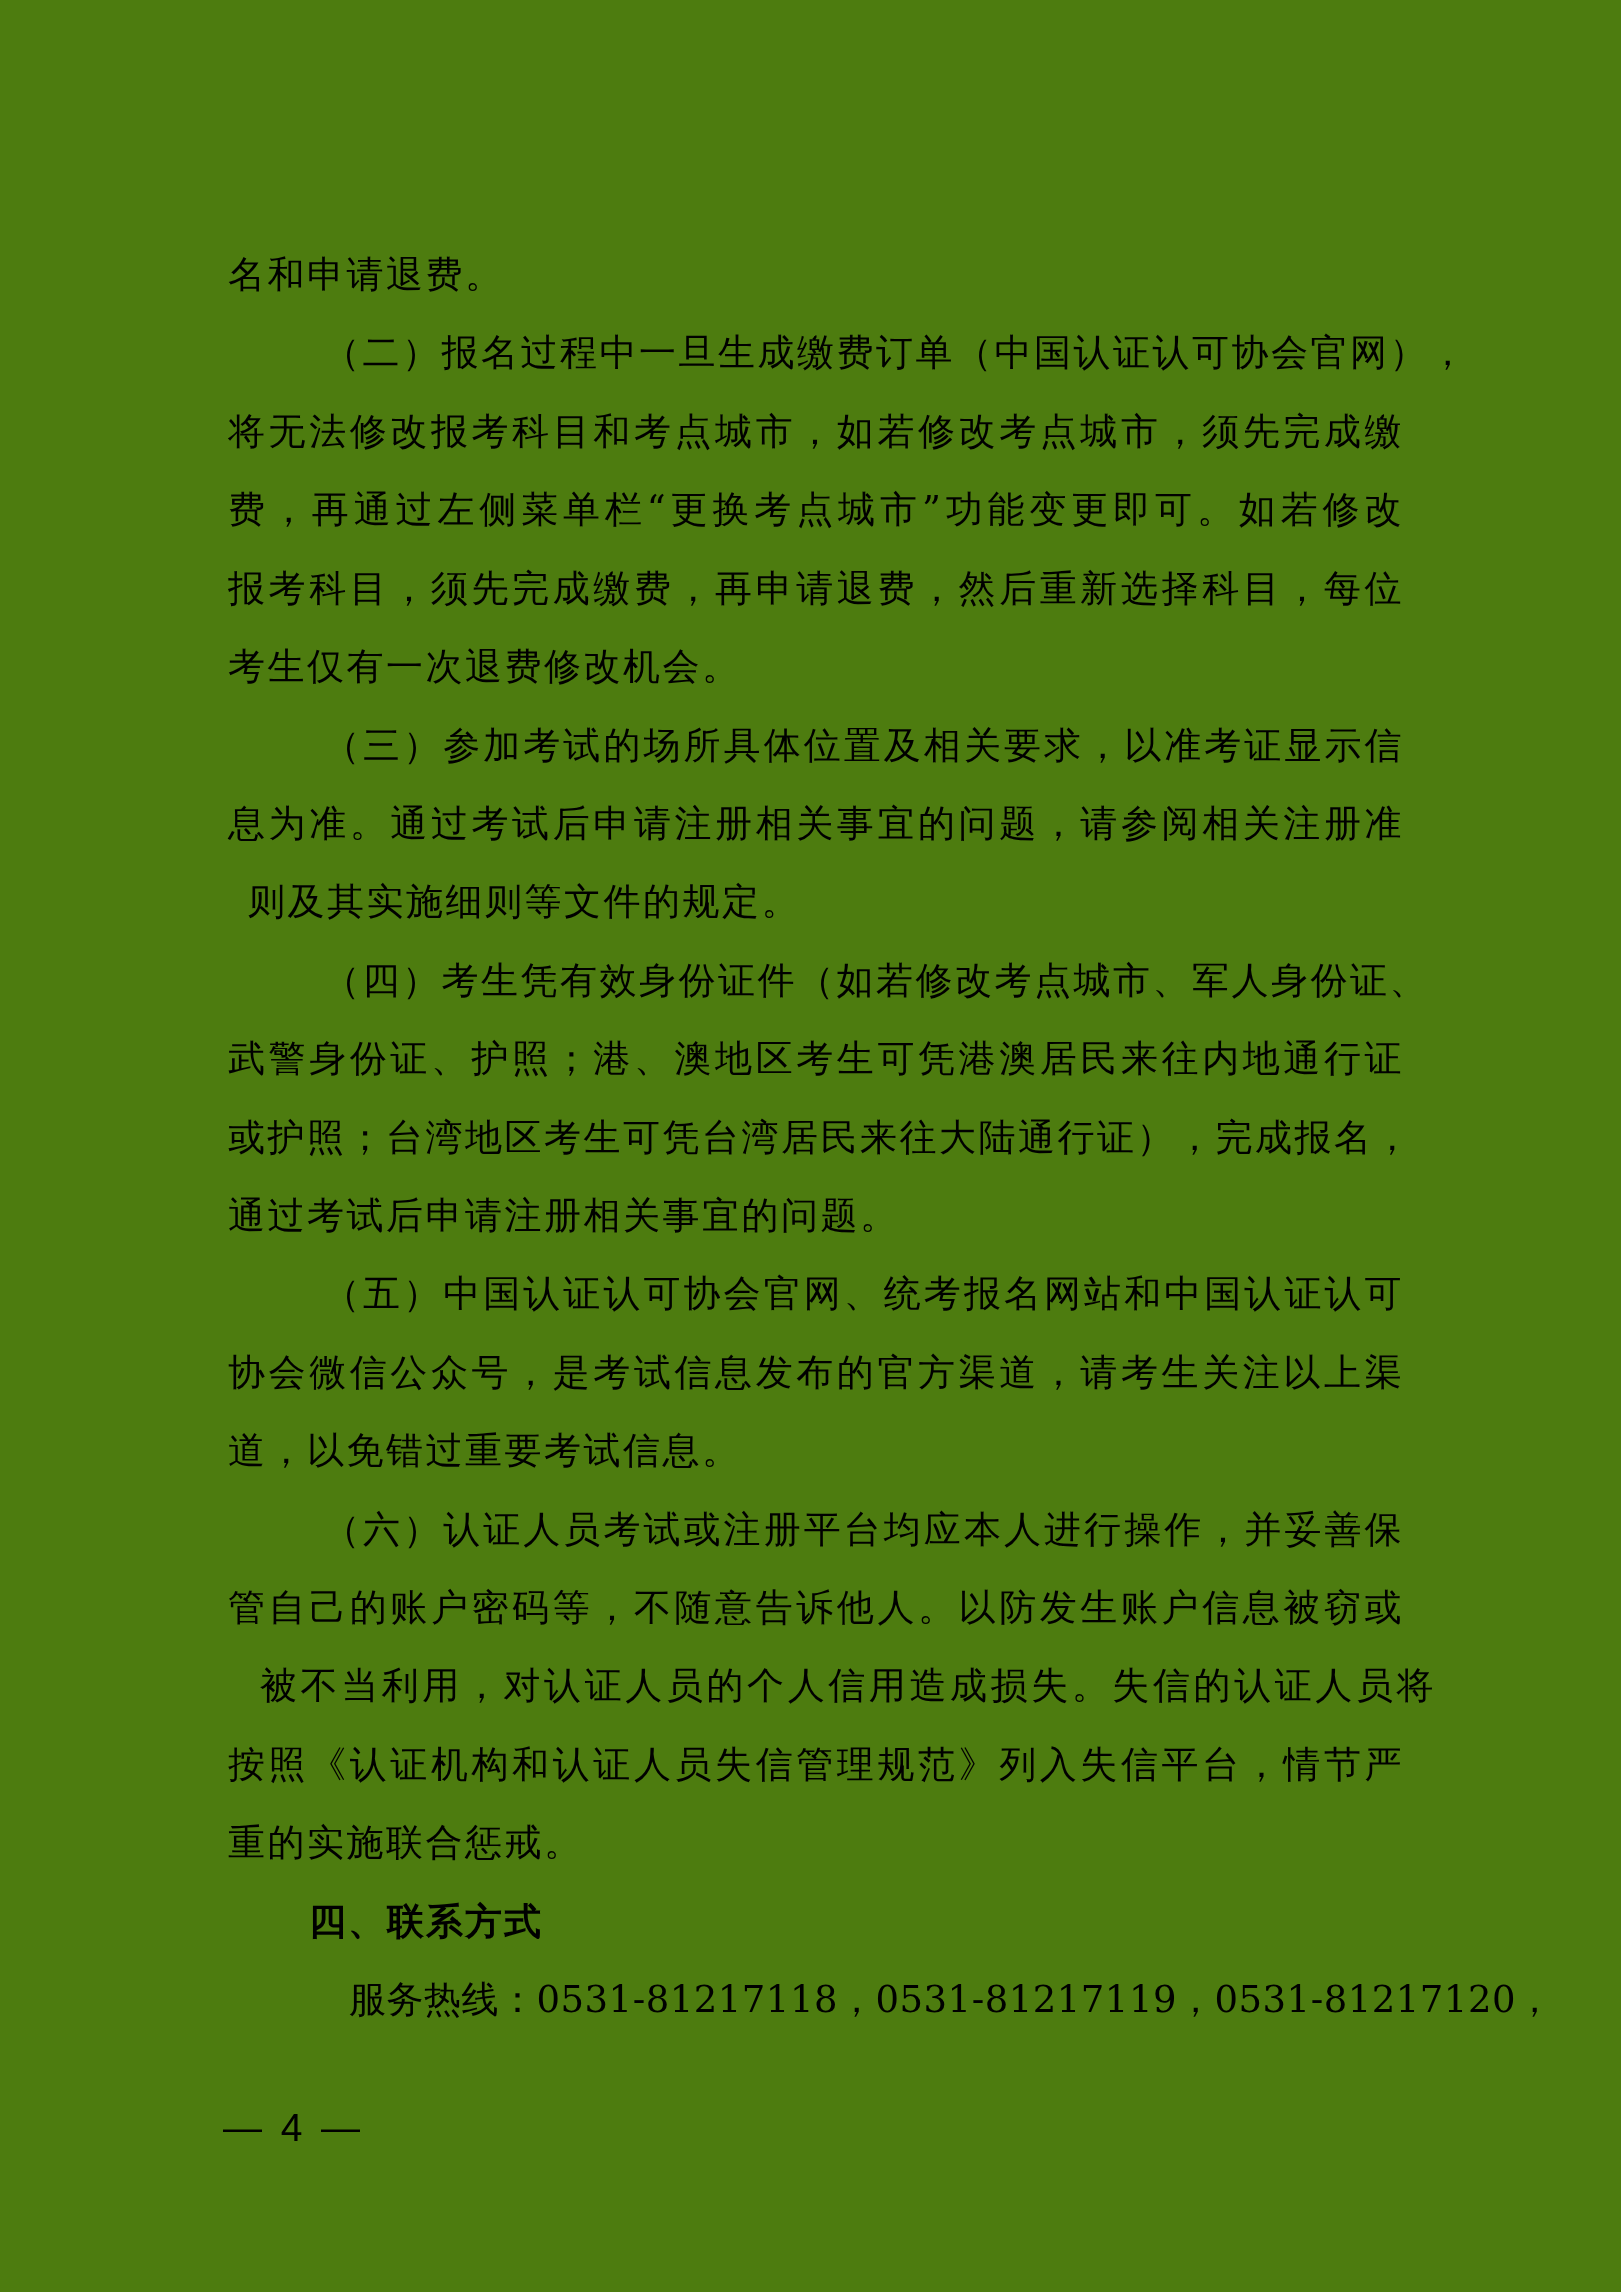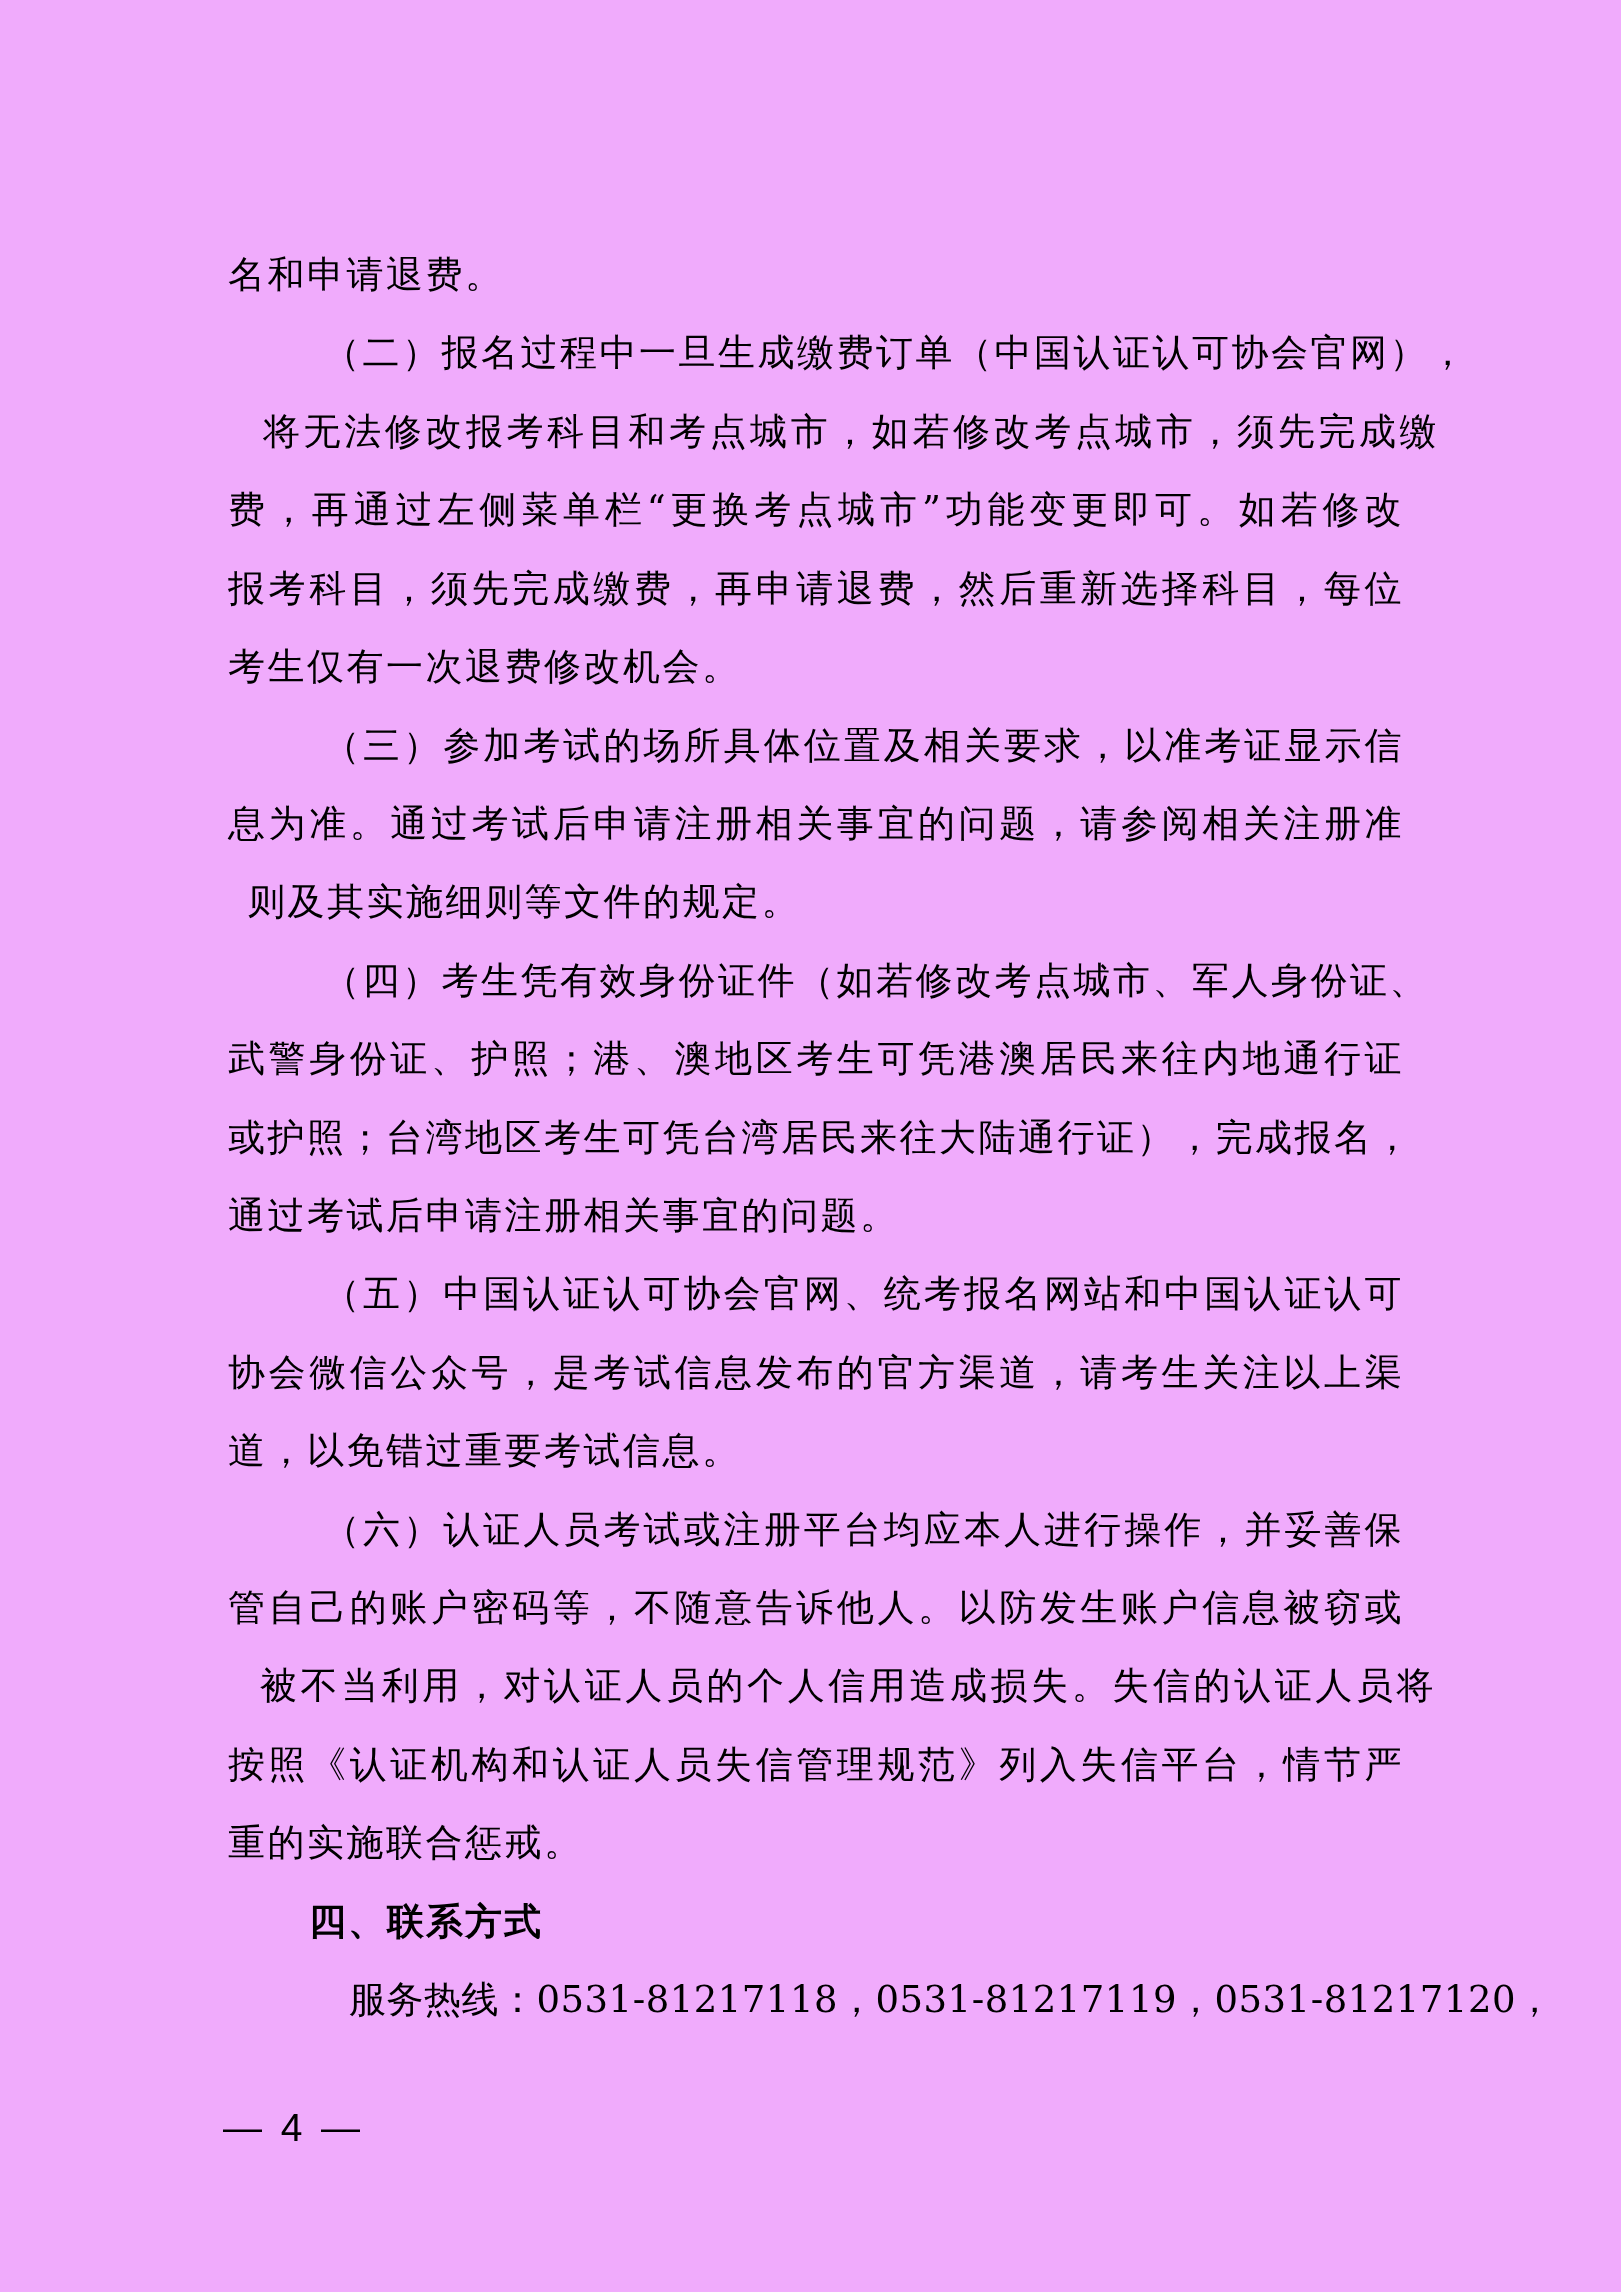--- a/index.html
+++ b/index.html
@@ -1,17 +1,17 @@
 <!DOCTYPE html>
 <html><head>
   <meta charset="utf-8">
   <style>
     html, body { margin: 0; padding: 0; background: #ffffff; }
     body { width: 1621px; height: 2293px; position: relative; overflow: hidden; }
-    .page { position: absolute; left: 0; top: 0; width: 1621px; height: 2293px; background: #f0abfc; }
+    .page { position: absolute; left: 0; top: 0; width: 1621px; height: 2293px; background: #4d7c0f; }
     .line {
       position: absolute;
       left: 228px;
       width: 1176px;
       height: 59px;
       font-family: "DejaVu Serif", "Liberation Serif", serif;
       font-size: 37px;
       line-height: 59px;
       color: #000000;
       white-space: nowrap;
@@ -38,21 +38,21 @@
       letter-spacing: 3.9px;
     }
   </style>
 </head>
 <body>
 
 <div class="page">
   <div id="lines-container">
       <div class="line" style="top: 245px;">名和申请退费。</div>
       <div class="line indent justify" style="top: 323px; width: 1081px;">（二）报名过程中一旦生成缴费订单（中国认证认可协会官网），</div>
-      <div class="line justify" style="top: 402px; margin-left: 35px;">将无法修改报考科目和考点城市，如若修改考点城市，须先完成缴</div>
+      <div class="line justify" style="top: 402px;">将无法修改报考科目和考点城市，如若修改考点城市，须先完成缴</div>
       <div class="line justify" style="top: 480px;">费，再通过左侧菜单栏“更换考点城市”功能变更即可。如若修改</div>
       <div class="line justify" style="top: 559px;">报考科目，须先完成缴费，再申请退费，然后重新选择科目，每位</div>
       <div class="line" style="top: 637px;">考生仅有一次退费修改机会。</div>
       <div class="line indent justify" style="top: 716px; width: 1081px;">（三）参加考试的场所具体位置及相关要求，以准考证显示信</div>
       <div class="line justify" style="top: 794px;">息为准。通过考试后申请注册相关事宜的问题，请参阅相关注册准</div>
       <div class="line" style="top: 872px; margin-left: 20px;">则及其实施细则等文件的规定。</div>
       <div class="line indent justify" style="top: 951px; width: 1081px;">（四）考生凭有效身份证件（如若修改考点城市、军人身份证、</div>
       <div class="line justify" style="top: 1029px;">武警身份证、护照；港、澳地区考生可凭港澳居民来往内地通行证</div>
       <div class="line justify" style="top: 1108px;">或护照；台湾地区考生可凭台湾居民来往大陆通行证），完成报名，</div>
       <div class="line" style="top: 1186px;">通过考试后申请注册相关事宜的问题。</div>

